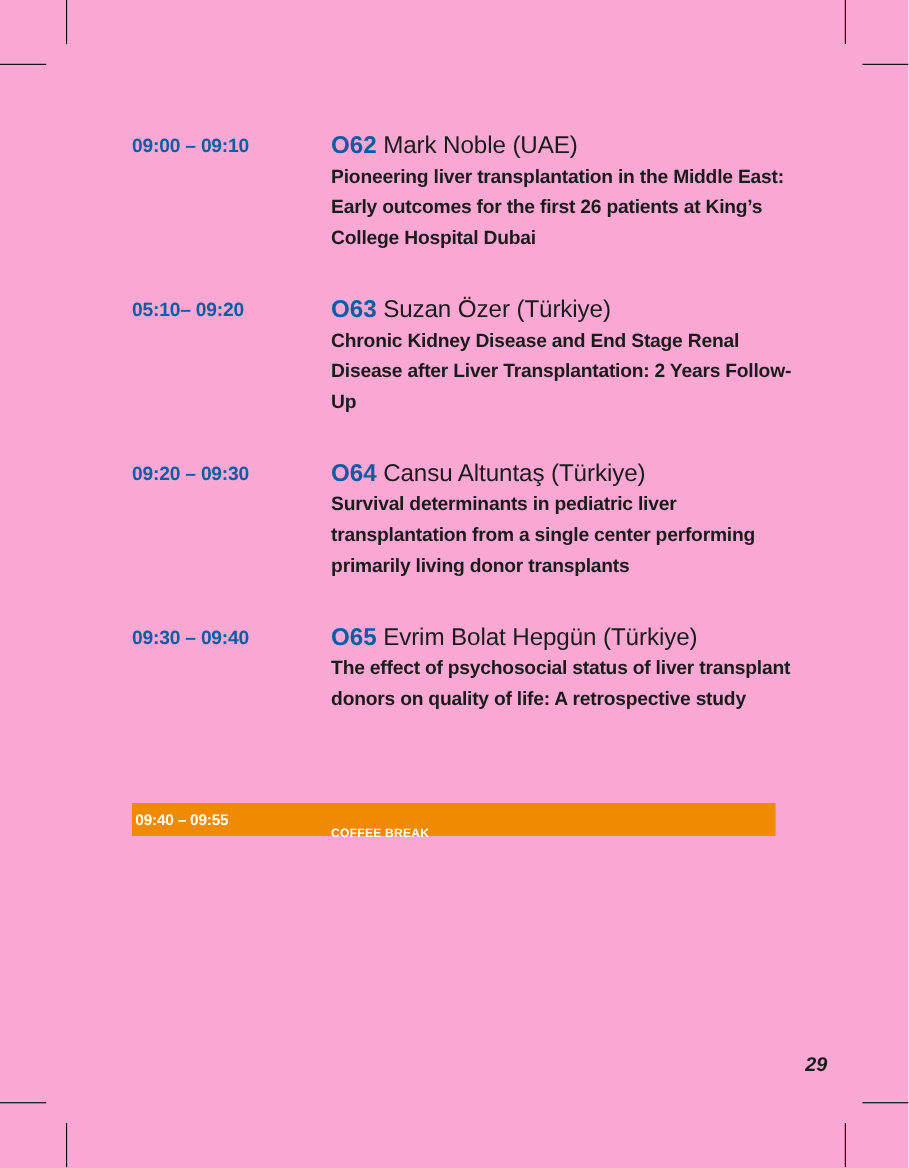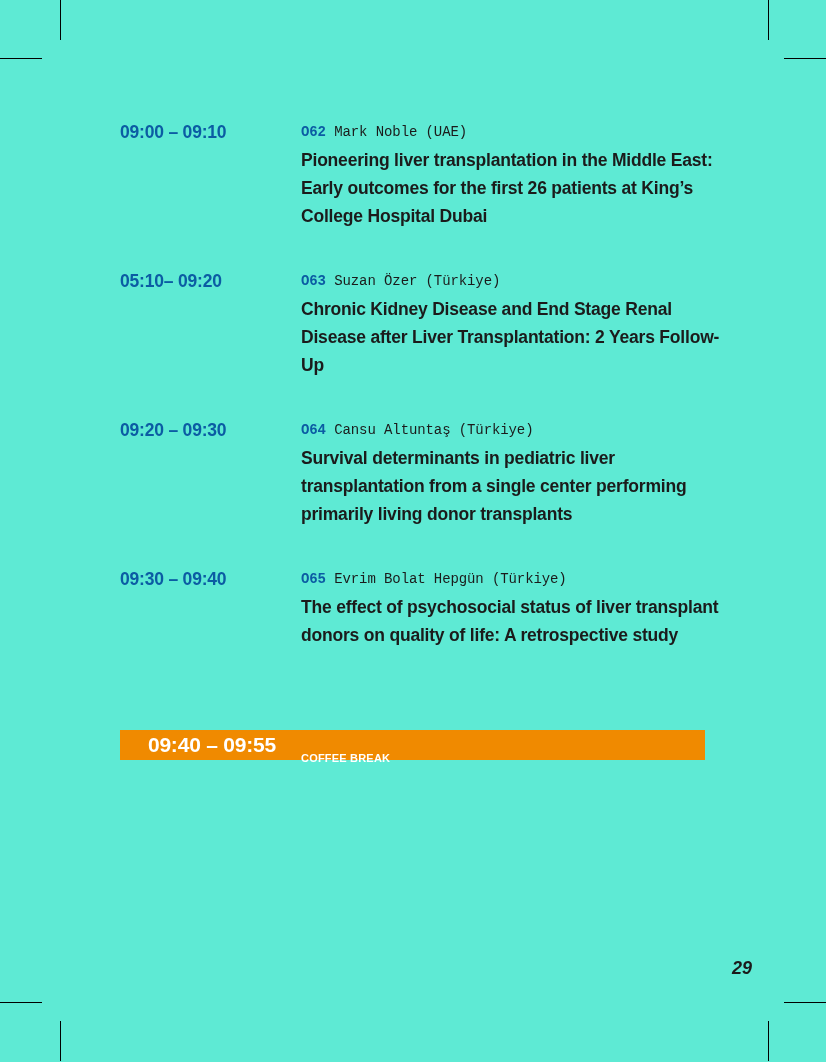--- a/index.html
+++ b/index.html
@@ -8,21 +8,21 @@
     background: #ffffff;
   }
   body {
     font-family: "Liberation Sans", sans-serif;
   }
 
   #page {
     position: relative;
     width: 826px;
     height: 1062px;
-    background: #5eead4;
+    background: #f9a8d4;
     overflow: hidden;
   }
 
   
   .crop {
     position: absolute;
     background: #000000;
   }
   .crop.v { width: 1px; height: 40px; }
   .crop.h { height: 1px; width: 42px; }
@@ -60,25 +60,24 @@
     letter-spacing: -0.2px;
     white-space: pre;
   }
 
   .session-body {
     flex: 1 1 auto;
     min-width: 0;
   }
 
   .session-speaker {
-    font-size: 14px;
+    font-size: 22px;
     line-height: 28px;
     color: #1b1b1b;
     letter-spacing: -0.1px;
-    font-family: Liberation Mono, monospace;
   }
   .session-code {
     color: #0B5CA3;
     font-weight: bold;
   }
   .session-title {
     font-size: 17.5px;
     line-height: 28px;
     font-weight: bold;
     color: #1b1b1b;
@@ -94,25 +93,24 @@
     height: 30px;
     background: #F08A00;
     display: flex;
     align-items: center;
     color: #ffffff;
   }
   .break-time {
     flex: 0 0 181px;
     padding-left: 3px;
     box-sizing: border-box;
-    font-size: 21px;
+    font-size: 14px;
     font-weight: bold;
     letter-spacing: -0.2px;
     white-space: pre;
-    text-align: center;
   }
   .break-label {
     font-size: 11px;
     font-weight: bold;
     letter-spacing: 0.2px;
     margin-top: 25px;
   }
 
   
   #page-number {

